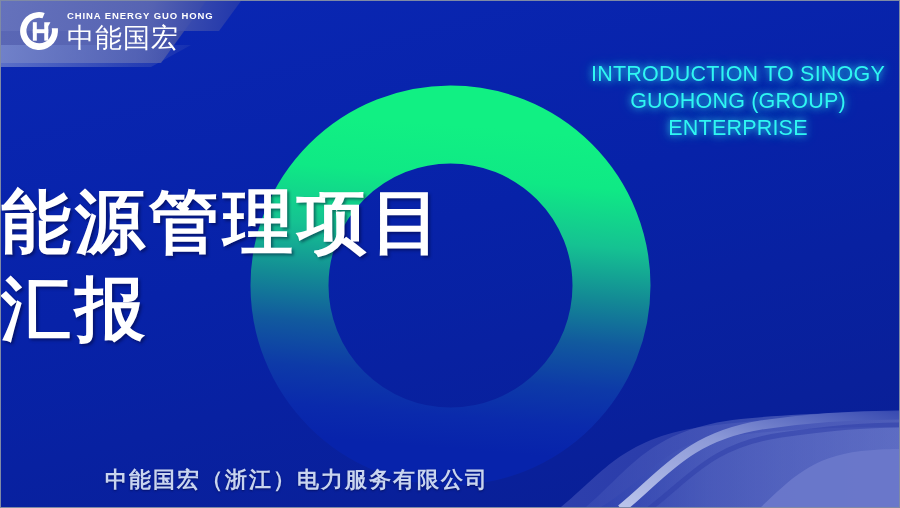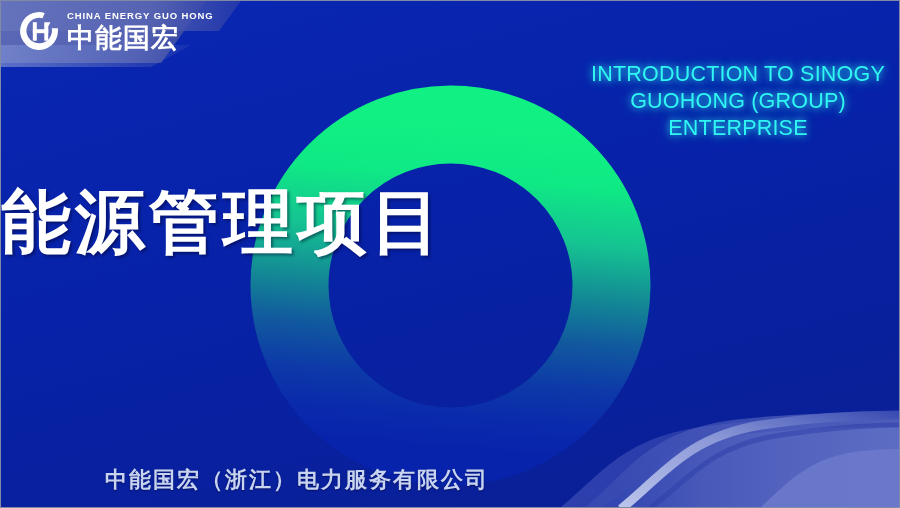--- a/index.html
+++ b/index.html
@@ -73,21 +73,21 @@
   .logo-en {
     font-size: 9.5px;
     letter-spacing: .9px;
     color: #ffffff;
     font-weight: 700;
     margin-bottom: 3px;
     white-space: nowrap;
   }
   .logo-cn {
     font-size: 27px;
-    font-weight: 700;
+    font-weight: 400;
     color: #ffffff;
     letter-spacing: 1px;
     white-space: nowrap;
     font-family: "DejaVu Sans", sans-serif;
   }
 
   
   .ring-wrap {
     position: absolute;
     left: 247px;
@@ -220,20 +220,21 @@
   </div>
 
   <div class="en-heading">
     <span class="ln">INTRODUCTION TO SINOGY</span>
     <span class="ln">GUOHONG (GROUP)</span>
     <span class="ln"> ENTERPRISE</span>
   </div>
 
   <div class="title-block">
     <div class="title-line1">能源管理项目</div>
+    <div class="title-line2">汇报</div>
   </div>
 
   <div class="swoosh-layer">
     <svg width="900" height="140" viewBox="0 0 900 140" preserveAspectRatio="none" xmlns="http://www.w3.org/2000/svg">
       <defs>
         <linearGradient id="sw1" x1="0" y1="0" x2="1" y2="0">
           <stop offset="0%" stop-color="#2a3fae"></stop>
           <stop offset="35%" stop-color="#4f60bd"></stop>
           <stop offset="100%" stop-color="#6d7ccd"></stop>
         </linearGradient>

